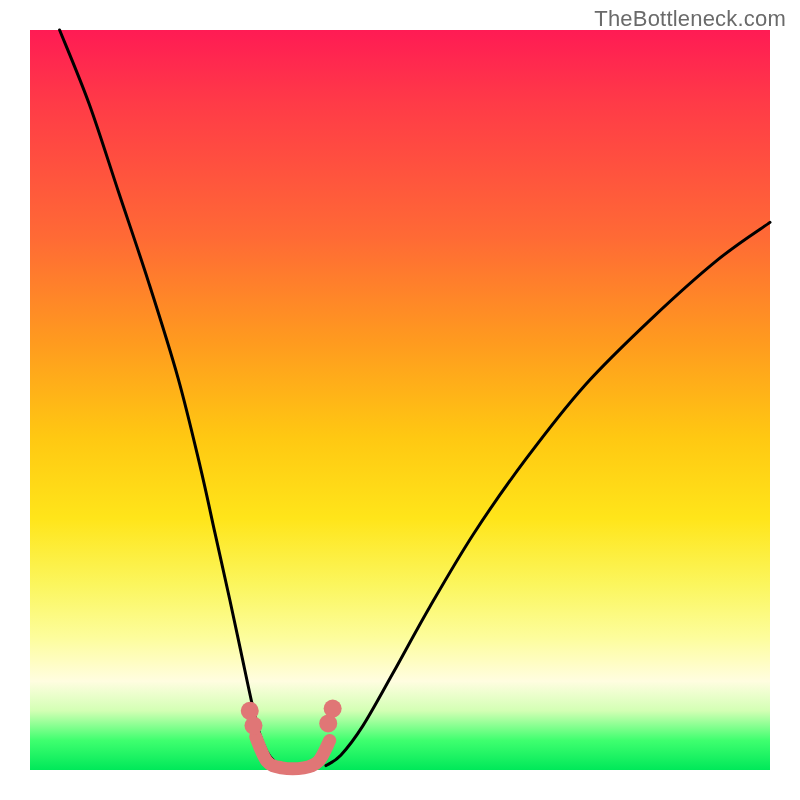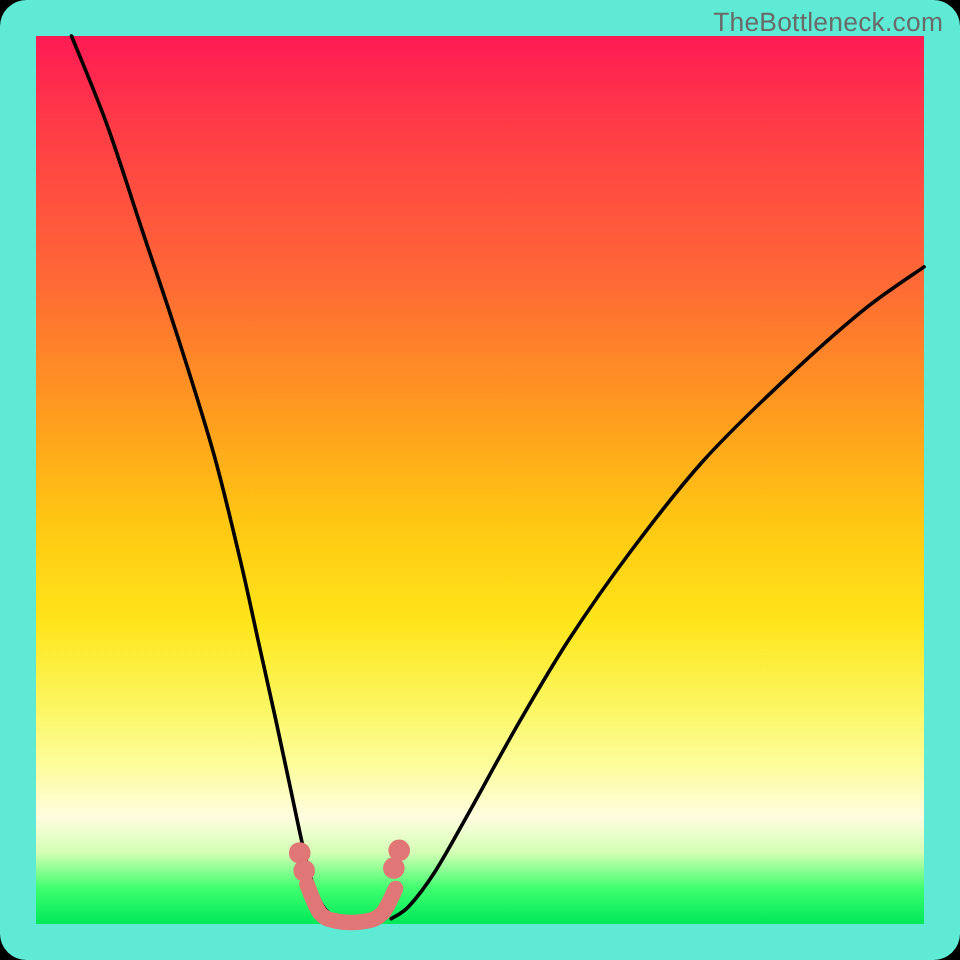--- a/index.html
+++ b/index.html
@@ -10,22 +10,21 @@
     overflow: hidden;
     background: #000;
     font-family: Arial, Helvetica, sans-serif;
   }
   .frame {
     position: absolute;
     left: 0;
     top: 0;
     width: 800px;
     height: 800px;
-    background: #5eead4;
-    border-radius: 22px;
+    background: #ffffff;
   }
   .plot {
     position: absolute;
     left: 30px;
     top: 30px;
     width: 740px;
     height: 740px;
     
     background: linear-gradient(
       to bottom,

